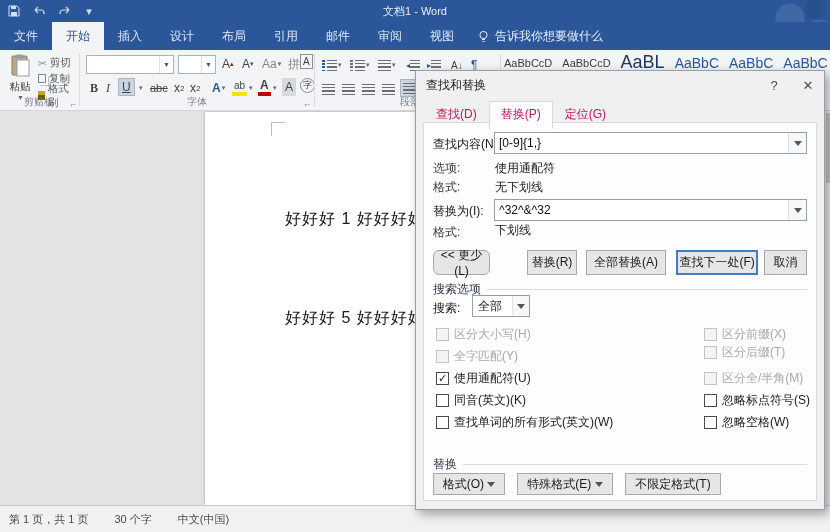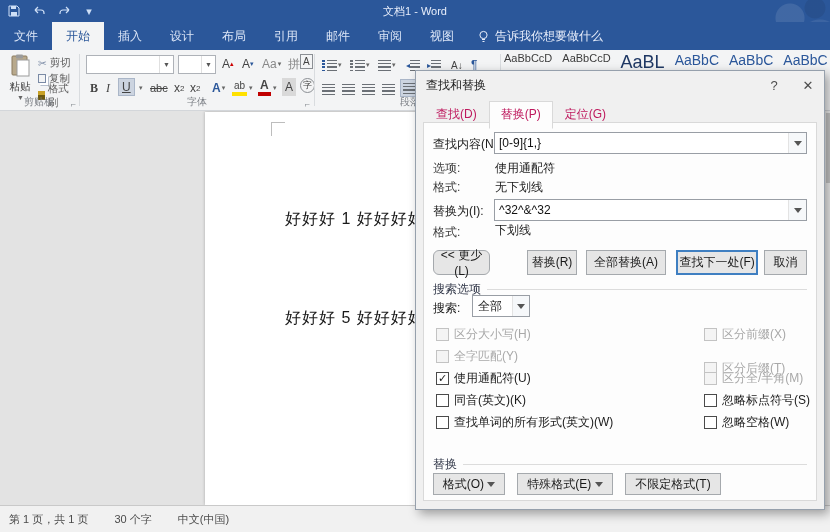--- a/index.html
+++ b/index.html
@@ -43,21 +43,21 @@
   .combo .arrow { margin-left:auto; width:14px; height:100%; display:flex; align-items:center; justify-content:center; border-left:1px solid #e0e0e0; color:#555; font-size:7px; }
   .pressed { background:#ccd4e0; border:1px solid #aab6c8; }
 
   .lines { display:inline-block; width:13px; height:11px;
     background-image:repeating-linear-gradient(to bottom,#6b7076 0 1.2px, transparent 1.2px 3.2px); }
   .lines.short { width:10px; }
   .dotcol { display:inline-block; width:3px; height:11px; margin-right:2px;
     background-image:repeating-linear-gradient(to bottom,#2b579a 0 1.6px, transparent 1.6px 3.2px); }
 
   
-  .styles { position:absolute; left:504px; top:2px; display:flex; gap:10px; align-items:flex-start; }
+  .styles { position:absolute; left:504px; top:2px; display:flex; gap:10px; align-items:center; }
   .stylecell { font-size:11px; color:#3b3b3b; white-space:nowrap; }
   .stylecell.big { font-size:18px; color:#1f3864; }
   .stylecell.med { font-size:14px; color:#2b579a; }
 
   
   .doc { position:absolute; left:0; top:111px; right:0; bottom:27px; background:#e3e3e3; }
   .page { position:absolute; left:205px; top:1px; right:0; bottom:0; background:#fff; box-shadow:0 0 3px rgba(0,0,0,.25); }
   .cornermark { position:absolute; left:66px; top:10px; width:14px; height:14px; border-left:1px solid #bdbdbd; border-top:1px solid #bdbdbd; }
   .doctext { position:absolute; left:80px; top:24px; font-size:16px; color:#1a1a1a; line-height:33px; letter-spacing:1px; white-space:pre; font-family:"DejaVu Sans","Liberation Sans",sans-serif; }
 
@@ -405,21 +405,21 @@
         </label>
       <label class="cb" style="left:12px;top:291px;">
           <span class="box"></span>
           <span>查找单词的所有形式(英文)(W)</span>
         </label>
 
       <label class="cb disabled" style="left:280px;top:203px;">
           <span class="box"></span>
           <span>区分前缀(X)</span>
         </label>
-      <label class="cb disabled" style="left:280px;top:237px;justify-content:flex-end;">
+      <label class="cb disabled" style="left:280px;top:221px;justify-content:flex-end;">
           <span class="box"></span>
           <span>区分后缀(T)</span>
         </label>
       <label class="cb disabled" style="left:280px;top:247px;">
           <span class="box"></span>
           <span>区分全/半角(M)</span>
         </label>
       <label class="cb" style="left:280px;top:269px;">
           <span class="box"></span>
           <span>忽略标点符号(S)</span>

